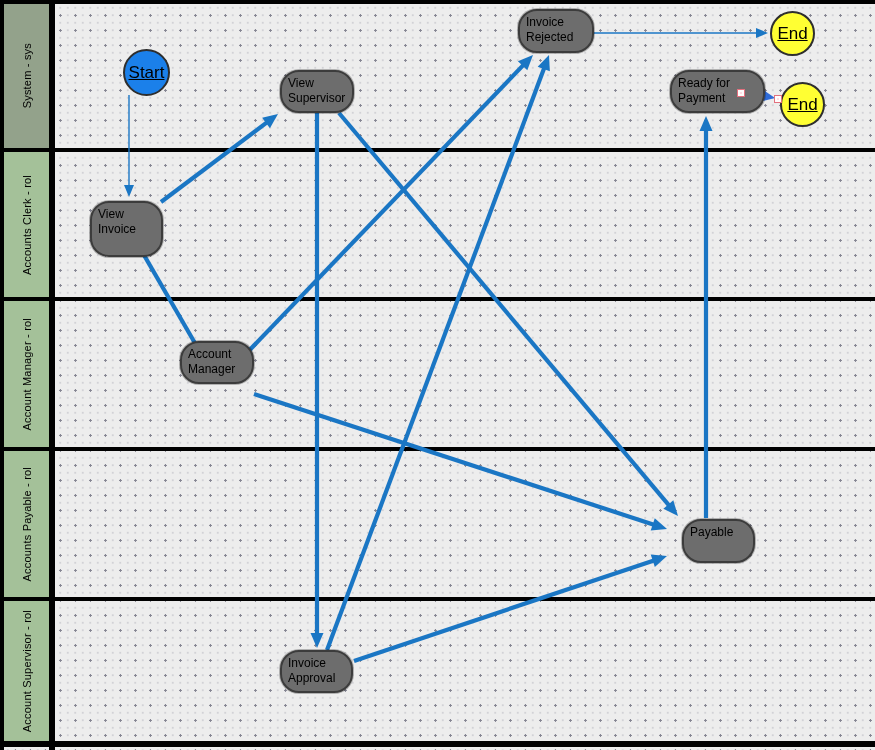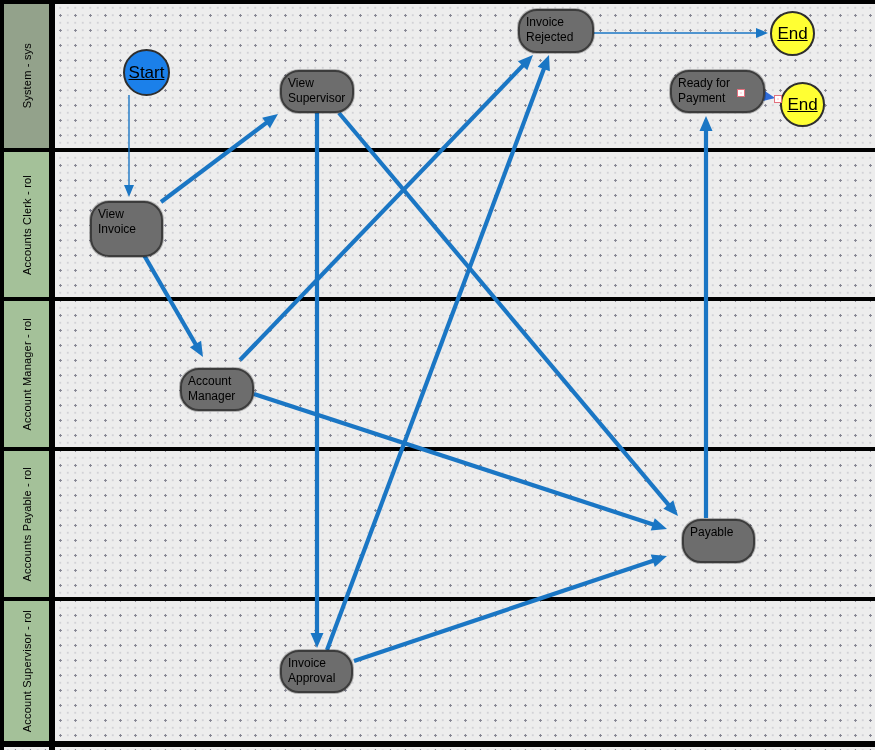--- a/index.html
+++ b/index.html
@@ -131,21 +131,21 @@
   <div id="nodes">
       <div class="node circle" style="left: 123px; top: 49px; width: 47px; height: 47px; background: rgb(27, 128, 234);">Start</div>
       <div class="node task" style="left: 90px; top: 201px; width: 73px; height: 56px;">View
 Invoice</div>
       <div class="node task" style="left: 280px; top: 70px; width: 74px; height: 43px;">View
 Supervisor</div>
       <div class="node task" style="left: 518px; top: 9px; width: 76px; height: 44px;">Invoice
 Rejected</div>
       <div class="node task" style="left: 670px; top: 70px; width: 95px; height: 43px;">Ready for
 Payment</div>
-      <div class="node task" style="left: 180px; top: 368px; width: 74px; height: 43px;">Account
+      <div class="node task" style="left: 180px; top: 341px; width: 74px; height: 43px;">Account
 Manager</div>
       <div class="node task" style="left: 682px; top: 519px; width: 73px; height: 44px;">Payable</div>
       <div class="node task" style="left: 280px; top: 650px; width: 73px; height: 43px;">Invoice
 Approval</div>
       <div class="node circle" style="left: 770px; top: 11px; width: 45px; height: 45px; background: rgb(255, 255, 51);">End</div>
       <div class="node circle" style="left: 780px; top: 82px; width: 45px; height: 45px; background: rgb(255, 255, 51);">End</div>
     </div>
   <div id="overlays">
       <div class="handle" style="left: 737px; top: 89px;"></div>
       <div class="handle" style="left: 774px; top: 95px;"></div>

